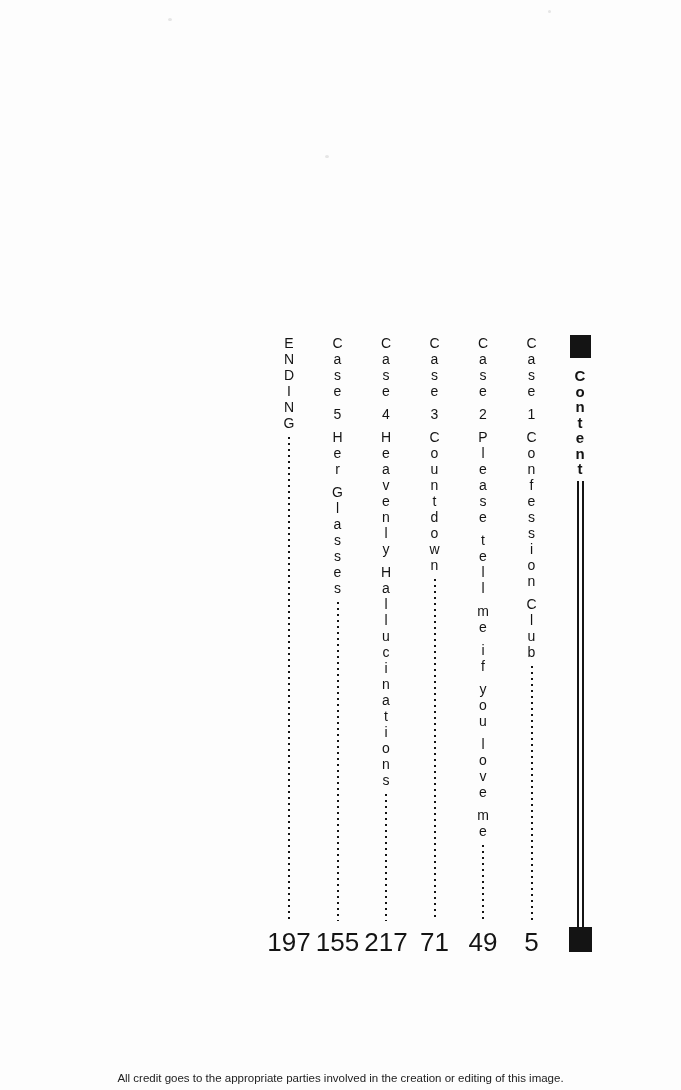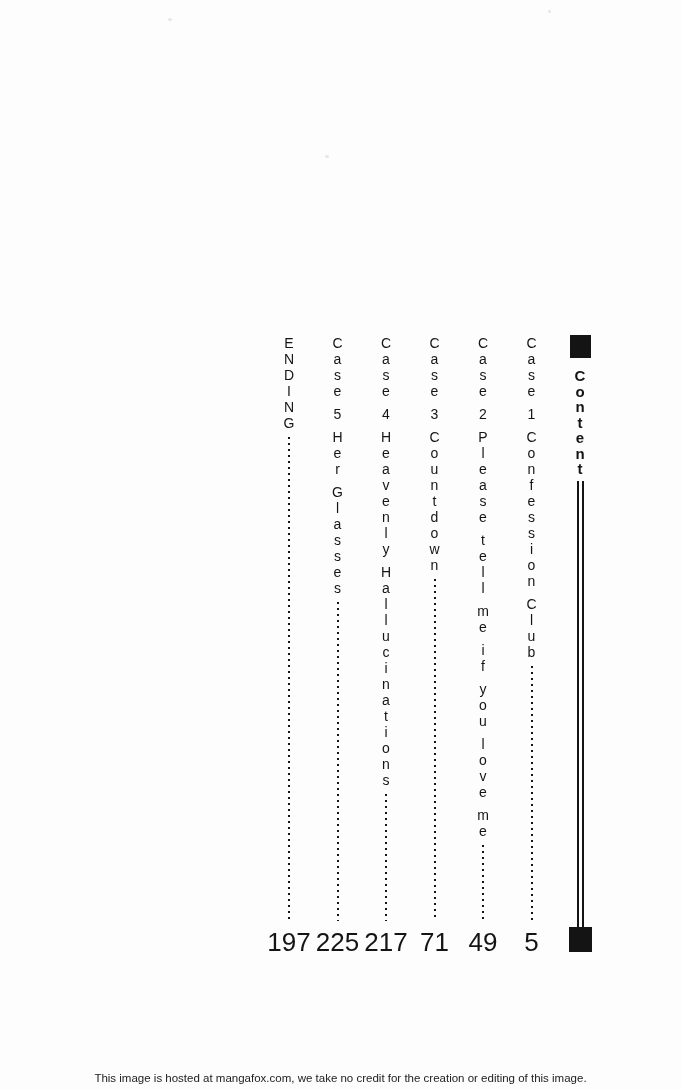--- a/index.html
+++ b/index.html
@@ -235,33 +235,33 @@
           <div class="wordgap"></div>
           <div class="char">G</div>
           <div class="char">l</div>
           <div class="char">a</div>
           <div class="char">s</div>
           <div class="char">s</div>
           <div class="char">e</div>
           <div class="char">s</div>
         </div>
         <div class="leader"></div>
-        <div class="pagenum">225</div>
+        <div class="pagenum">155</div>
       </div>
       <div class="toc-col" style="left: 267px;">
         <div class="vtitle">
           <div class="char">E</div>
           <div class="char">N</div>
           <div class="char">D</div>
           <div class="char">I</div>
           <div class="char">N</div>
           <div class="char">G</div>
         </div>
         <div class="leader"></div>
         <div class="pagenum">197</div>
       </div>
     </div>
 
   <div class="footer">
-    <div>This image is hosted at mangafox.com, we take no credit for the creation or editing of this image.</div>
+    <div>All credit goes to the appropriate parties involved in the creation or editing of this image.</div>
   </div>
 
 </div>
 
 </body></html>

